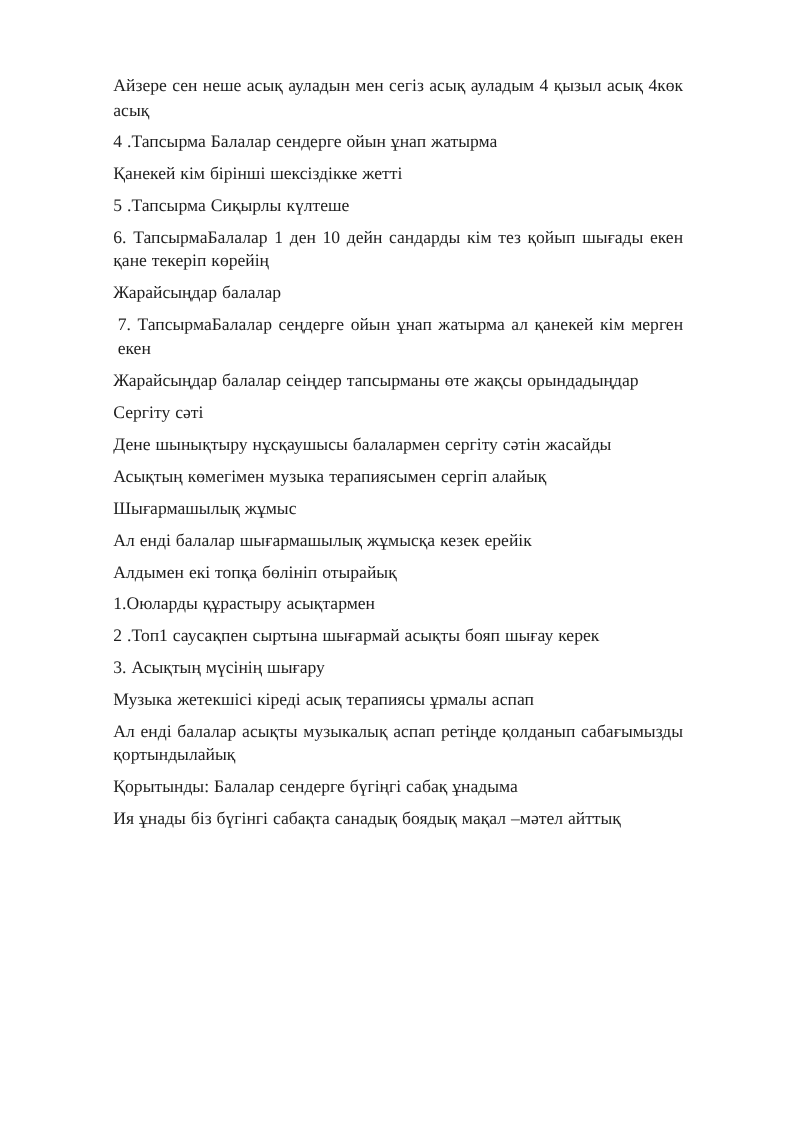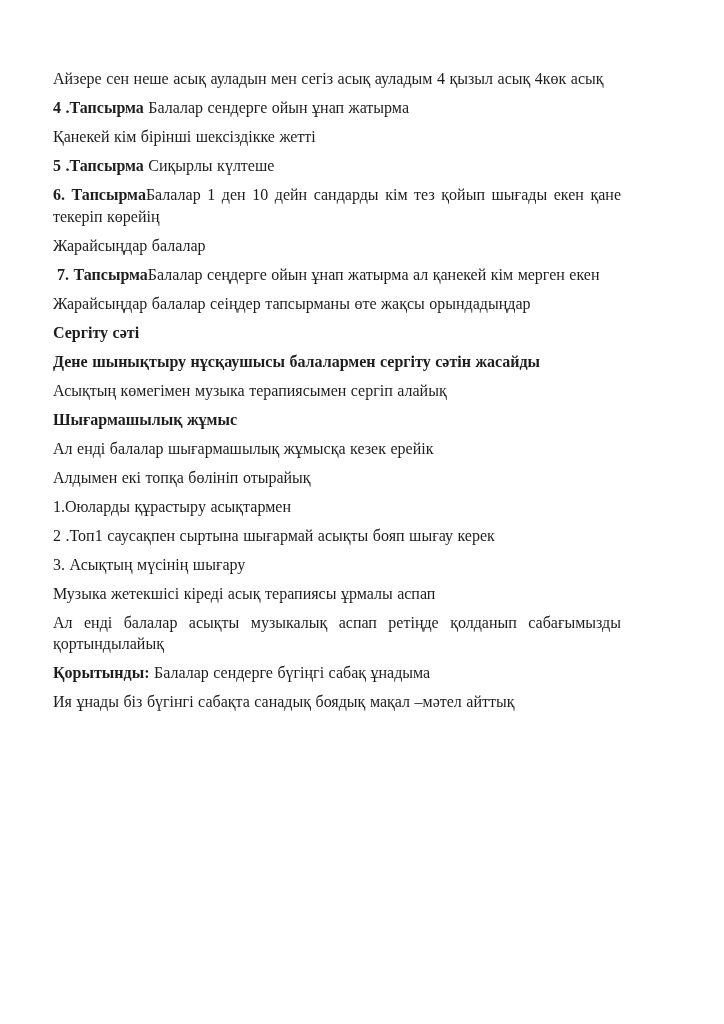--- a/index.html
+++ b/index.html
@@ -6,40 +6,40 @@
     margin: 0;
     padding: 0;
     background: #ffffff;
   }
   .page {
     position: relative;
     width: 724px;
     height: 1024px;
     background: #ffffff;
     box-sizing: border-box;
-    padding: 68px 103px 0 53px;
+    padding: 68px 103px 0 103px;
     overflow: hidden;
   }
   .doc-body {
     width: 100%;
   }
   .para {
     margin: 0 0 7.5px 0;
     font-family: "Liberation Serif", "DejaVu Serif", serif;
     font-size: 16px;
     line-height: 21.5px;
     color: #1d1d1d;
     text-align: justify;
     word-spacing: 0.5px;
   }
   .para.indent {
     padding-left: 4px;
   }
   .run-bold {
-    font-weight: bold;
+    font-weight: normal;
   }
 </style>
 </head>
 <body>
 
 <div class="page">
   <div class="doc-body">
       <p class="para"><span class="run-normal">Айзере сен неше асық ауладын мен сегіз асық ауладым 4 қызыл асық  4көк асық</span></p>
       <p class="para"><span class="run-bold">4 .Тапсырма</span><span class="run-normal"> Балалар сендерге ойын ұнап жатырма</span></p>
       <p class="para"><span class="run-normal">Қанекей кім бірінші шексіздікке жетті</span></p>

